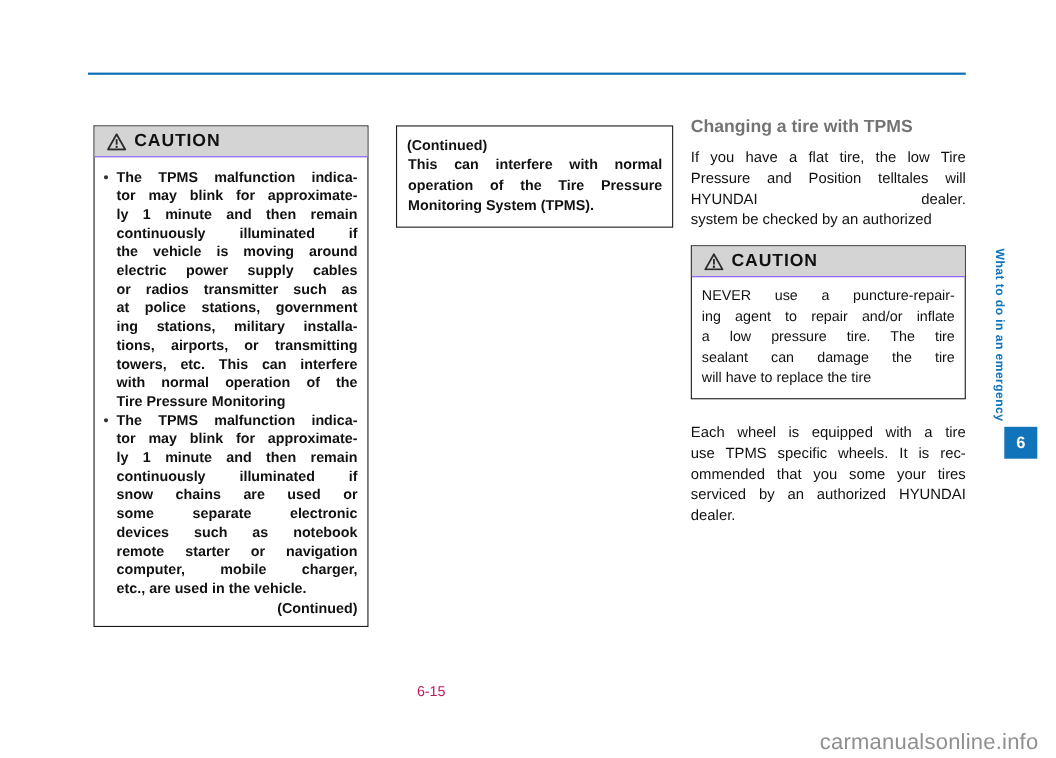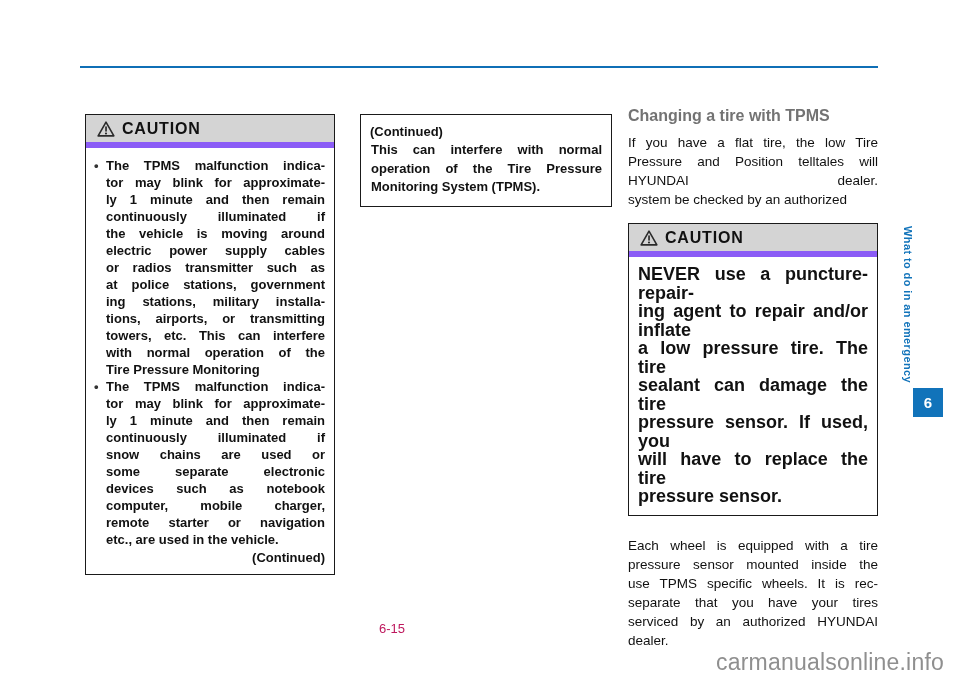--- a/index.html
+++ b/index.html
@@ -6,21 +6,21 @@
   body{
     width:960px;height:689px;position:relative;overflow:hidden;
     background:#ffffff;
     font-family:"Liberation Sans", sans-serif;
     color:#111;
   }
   .top-rule{position:absolute;left:80px;top:66px;width:798px;height:2px;background:#0f6fb6;}
 
   
   .caution-box{border:1px solid #1a1a1a;background:#fff;box-sizing:border-box;}
-  .caution-header{height:27px;background:#d4d4d4;border-bottom:6px solid #8b5cf6;
+  .caution-header{height:27px;background:#d4d4d4;border-bottom:1px solid #8b5cf6;
     display:flex;align-items:center;gap:7px;padding:0 0 0 11px;}
   .caution-title{font-weight:bold;font-size:16px;letter-spacing:0.8px;color:#111;}
   .warn-svg{display:block;}
 
   
   .caution-left{position:absolute;left:85px;top:114px;width:250px;}
   .caution-left .body{padding:9px 9px 8px 8px;}
   .bullet-item{display:flex;}
   .bullet{flex:0 0 12px;width:12px;font-size:13px;font-weight:bold;color:#333;line-height:17px;}
   .bullet-text{flex:1;font-size:13px;font-weight:bold;line-height:17px;color:#111;min-width:0;}
@@ -30,36 +30,36 @@
   .continued-box{position:absolute;left:360px;top:114px;width:252px;border:1px solid #1a1a1a;
     box-sizing:border-box;padding:8px 9px 9px 9px;}
   .continued-label{font-weight:bold;font-size:13px;line-height:18px;}
   .continued-lines{margin-left:1px;font-weight:bold;font-size:13px;line-height:18.5px;}
 
   
   .right-col{position:absolute;left:628px;top:106px;width:250px;}
   .section-heading{margin:0 0 7px 0;font-size:16px;line-height:20px;font-weight:bold;color:#737373;}
   .para{font-size:13.5px;line-height:19px;color:#111;}
   .caution-right{margin-top:14px;width:250px;}
-  .caution-right .body{padding:8px 9px 9px 9px;font-weight:bold;font-size:18px;line-height:18.5px;}
+  .caution-right .body{padding:8px 9px 9px 9px;font-weight:normal;font-size:13px;line-height:18.5px;}
   .para2{margin-top:20px;}
 
   
   .tline{text-align:justify;text-align-last:justify;}
   .tline:last-child{text-align-last:left;}
 
   
   .side-vertical{position:absolute;left:902px;top:226px;
     writing-mode:vertical-rl;font-size:11px;font-weight:bold;letter-spacing:0.4px;color:#1173ba;}
   .chapter-square{position:absolute;left:913px;top:388px;width:30px;height:29px;background:#1173ba;
     color:#fff;font-weight:bold;font-size:15px;display:flex;align-items:center;justify-content:center;}
 
   
   .footer-num{position:absolute;top:621px;left:0;width:784px;text-align:center;font-size:13px;color:#be185d;}
-  .watermark{position:absolute;top:649px;right:16px;font-size:23px;color:#8f8f8f;letter-spacing:0.2px;}
+  .watermark{position:absolute;top:664px;right:16px;font-size:20px;color:#8f8f8f;letter-spacing:0.2px;}
 </style>
 </head>
 <body>
 
 <div class="top-rule"></div>
 
 <div class="caution-box caution-left">
   <div class="caution-header">
     <span class="warn-icon">
       <svg class="warn-svg" width="18" height="16" viewBox="0 0 24 22">
@@ -92,22 +92,22 @@
     <div class="bullet-item">
       <span class="bullet">•</span>
       <div class="bullet-text">
           <div class="tline">The TPMS malfunction indica-</div>
           <div class="tline">tor may blink for approximate-</div>
           <div class="tline">ly 1 minute and then remain</div>
           <div class="tline">continuously illuminated if</div>
           <div class="tline">snow chains are used or</div>
           <div class="tline">some separate electronic</div>
           <div class="tline">devices such as notebook</div>
+          <div class="tline">remote starter or navigation</div>
           <div class="tline">computer, mobile charger,</div>
-          <div class="tline">remote starter or navigation</div>
           <div class="tline">etc., are used in the vehicle.</div>
         </div>
     </div>
     <div class="continued-right">(Continued)</div>
   </div>
 </div>
 
 <div class="continued-box">
   <div class="continued-label">(Continued)</div>
   <div class="continued-lines">
@@ -135,31 +135,28 @@
           <circle cx="12" cy="17.2" r="1.5" fill="#2b2b2b"></circle>
         </svg>
       </span>
       <span class="caution-title">CAUTION</span>
     </div>
     <div class="body">
         <div class="tline">NEVER use a puncture-repair-</div>
         <div class="tline">ing agent to repair and/or inflate</div>
         <div class="tline">a low pressure tire. The tire</div>
         <div class="tline">sealant can damage the tire</div>
-        <div class="tline">pressure sensor. If used, you</div>
         <div class="tline">will have to replace the tire</div>
-        <div class="tline">pressure sensor.</div>
       </div>
   </div>
 
   <div class="para para2">
       <div class="tline">Each wheel is equipped with a tire</div>
-      <div class="tline">pressure sensor mounted inside the</div>
       <div class="tline">use TPMS specific wheels. It is rec-</div>
-      <div class="tline">separate that you have your tires</div>
+      <div class="tline">ommended that you some your tires</div>
       <div class="tline">serviced by an authorized HYUNDAI</div>
       <div class="tline">dealer.</div>
     </div>
 </div>
 
 <div class="side-vertical">What to do in an emergency</div>
 <div class="chapter-square">6</div>
 
 <div class="footer-num">6-15</div>
 <div class="watermark">carmanualsonline.info</div>

